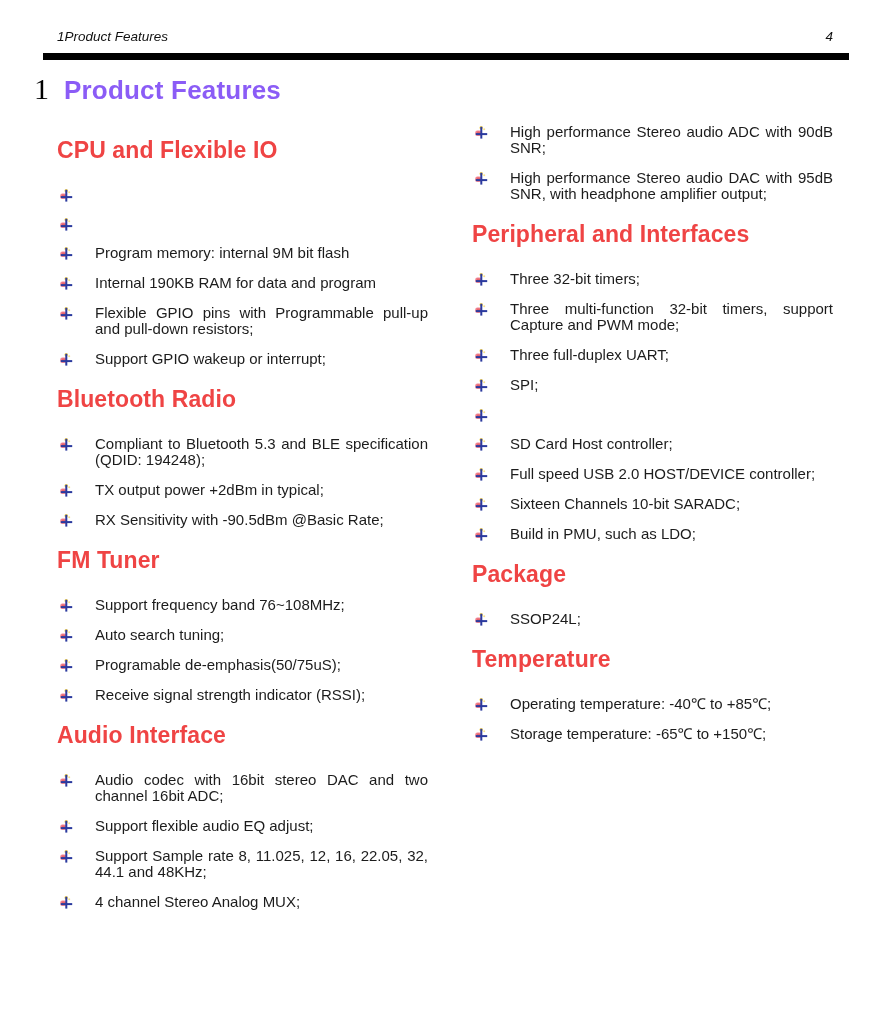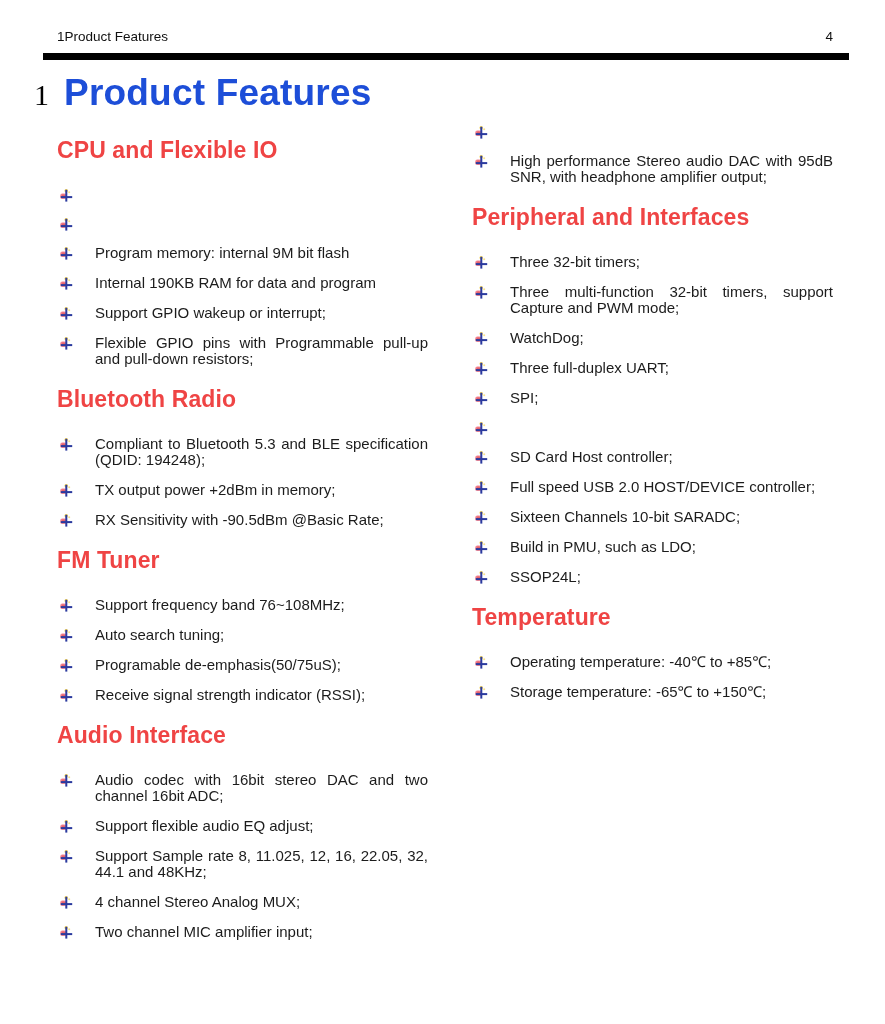--- a/index.html
+++ b/index.html
@@ -10,39 +10,39 @@
     color: #1c1c1c;
     position: relative;
     overflow: hidden;
   }
   .page { position: absolute; inset: 0; background: #ffffff; }
 
   
   .running-header {
     position: absolute; top: 29px; left: 57px; right: 52px;
     display: flex; justify-content: space-between; align-items: flex-start;
-    font-size: 13.5px; color: #111;
+    font-size: 13.5px; color: #111; font-style: italic;
   }
   .header-rule {
     position: absolute; top: 53px; left: 43px; right: 36px;
     height: 7px; background: #000;
   }
 
   
   .chapter-title {
     position: absolute; top: 72px; left: 34px;
     display: flex; align-items: baseline; white-space: nowrap;
   }
   .chapter-number {
     font-family: "Liberation Serif", serif;
     font-size: 30px; font-weight: 400; color: #000;
     margin-right: 15px;
   }
   .chapter-text {
-    font-size: 37px; font-weight: 700; color: #1d4ed8;
+    font-size: 26px; font-weight: 700; color: #8b5cf6;
     letter-spacing: 0.2px;
   }
 
   
   .columns {
     position: absolute; top: 118px; left: 57px; right: 52px;
     display: flex;
   }
   .col { display: block; }
   .col-left  { width: 371px; margin-right: 44px; }
@@ -138,33 +138,33 @@
           </li>
           <li class="feature-item">
             <svg class="bullet-icon" viewBox="0 0 13 13" xmlns="http://www.w3.org/2000/svg">
     <circle cx="6.2" cy="1.8" r="1.7" fill="#f5cf3a" opacity="0.95"></circle>
     <circle cx="9.2" cy="3.2" r="1.0" fill="#f5cf3a" opacity="0.6"></circle>
     <rect x="0.2" y="4.6" width="6.4" height="5.4" rx="2.2" fill="#f0808e" opacity="0.95"></rect>
     <rect x="1.6" y="5.6" width="3.6" height="3.2" rx="1.4" fill="#e55a60" opacity="0.8"></rect>
     <rect x="5.3" y="0.8" width="2.0" height="11.8" fill="#2b3a9e"></rect>
     <rect x="0.8" y="7.1" width="11.4" height="2.0" fill="#2b3a9e"></rect>
   </svg>
+            <span class="item-text">Flexible GPIO pins with Programmable pull-up and pull-down resistors;</span>
+          </li>
+          <li class="feature-item">
+            <svg class="bullet-icon" viewBox="0 0 13 13" xmlns="http://www.w3.org/2000/svg">
+    <circle cx="6.2" cy="1.8" r="1.7" fill="#f5cf3a" opacity="0.95"></circle>
+    <circle cx="9.2" cy="3.2" r="1.0" fill="#f5cf3a" opacity="0.6"></circle>
+    <rect x="0.2" y="4.6" width="6.4" height="5.4" rx="2.2" fill="#f0808e" opacity="0.95"></rect>
+    <rect x="1.6" y="5.6" width="3.6" height="3.2" rx="1.4" fill="#e55a60" opacity="0.8"></rect>
+    <rect x="5.3" y="0.8" width="2.0" height="11.8" fill="#2b3a9e"></rect>
+    <rect x="0.8" y="7.1" width="11.4" height="2.0" fill="#2b3a9e"></rect>
+  </svg>
             <span class="item-text">Support GPIO wakeup or interrupt;</span>
           </li>
-          <li class="feature-item">
-            <svg class="bullet-icon" viewBox="0 0 13 13" xmlns="http://www.w3.org/2000/svg">
-    <circle cx="6.2" cy="1.8" r="1.7" fill="#f5cf3a" opacity="0.95"></circle>
-    <circle cx="9.2" cy="3.2" r="1.0" fill="#f5cf3a" opacity="0.6"></circle>
-    <rect x="0.2" y="4.6" width="6.4" height="5.4" rx="2.2" fill="#f0808e" opacity="0.95"></rect>
-    <rect x="1.6" y="5.6" width="3.6" height="3.2" rx="1.4" fill="#e55a60" opacity="0.8"></rect>
-    <rect x="5.3" y="0.8" width="2.0" height="11.8" fill="#2b3a9e"></rect>
-    <rect x="0.8" y="7.1" width="11.4" height="2.0" fill="#2b3a9e"></rect>
-  </svg>
-            <span class="item-text">Flexible GPIO pins with Programmable pull-up and pull-down resistors;</span>
-          </li>
         </ul>
         <h2 class="section-heading">Bluetooth Radio</h2>
         <ul class="feature-list">
           <li class="feature-item">
             <svg class="bullet-icon" viewBox="0 0 13 13" xmlns="http://www.w3.org/2000/svg">
     <circle cx="6.2" cy="1.8" r="1.7" fill="#f5cf3a" opacity="0.95"></circle>
     <circle cx="9.2" cy="3.2" r="1.0" fill="#f5cf3a" opacity="0.6"></circle>
     <rect x="0.2" y="4.6" width="6.4" height="5.4" rx="2.2" fill="#f0808e" opacity="0.95"></rect>
     <rect x="1.6" y="5.6" width="3.6" height="3.2" rx="1.4" fill="#e55a60" opacity="0.8"></rect>
     <rect x="5.3" y="0.8" width="2.0" height="11.8" fill="#2b3a9e"></rect>
@@ -174,21 +174,21 @@
           </li>
           <li class="feature-item">
             <svg class="bullet-icon" viewBox="0 0 13 13" xmlns="http://www.w3.org/2000/svg">
     <circle cx="6.2" cy="1.8" r="1.7" fill="#f5cf3a" opacity="0.95"></circle>
     <circle cx="9.2" cy="3.2" r="1.0" fill="#f5cf3a" opacity="0.6"></circle>
     <rect x="0.2" y="4.6" width="6.4" height="5.4" rx="2.2" fill="#f0808e" opacity="0.95"></rect>
     <rect x="1.6" y="5.6" width="3.6" height="3.2" rx="1.4" fill="#e55a60" opacity="0.8"></rect>
     <rect x="5.3" y="0.8" width="2.0" height="11.8" fill="#2b3a9e"></rect>
     <rect x="0.8" y="7.1" width="11.4" height="2.0" fill="#2b3a9e"></rect>
   </svg>
-            <span class="item-text">TX output power +2dBm in memory;</span>
+            <span class="item-text">TX output power +2dBm in typical;</span>
           </li>
           <li class="feature-item">
             <svg class="bullet-icon" viewBox="0 0 13 13" xmlns="http://www.w3.org/2000/svg">
     <circle cx="6.2" cy="1.8" r="1.7" fill="#f5cf3a" opacity="0.95"></circle>
     <circle cx="9.2" cy="3.2" r="1.0" fill="#f5cf3a" opacity="0.6"></circle>
     <rect x="0.2" y="4.6" width="6.4" height="5.4" rx="2.2" fill="#f0808e" opacity="0.95"></rect>
     <rect x="1.6" y="5.6" width="3.6" height="3.2" rx="1.4" fill="#e55a60" opacity="0.8"></rect>
     <rect x="5.3" y="0.8" width="2.0" height="11.8" fill="#2b3a9e"></rect>
     <rect x="0.8" y="7.1" width="11.4" height="2.0" fill="#2b3a9e"></rect>
   </svg>
@@ -280,45 +280,35 @@
           <li class="feature-item">
             <svg class="bullet-icon" viewBox="0 0 13 13" xmlns="http://www.w3.org/2000/svg">
     <circle cx="6.2" cy="1.8" r="1.7" fill="#f5cf3a" opacity="0.95"></circle>
     <circle cx="9.2" cy="3.2" r="1.0" fill="#f5cf3a" opacity="0.6"></circle>
     <rect x="0.2" y="4.6" width="6.4" height="5.4" rx="2.2" fill="#f0808e" opacity="0.95"></rect>
     <rect x="1.6" y="5.6" width="3.6" height="3.2" rx="1.4" fill="#e55a60" opacity="0.8"></rect>
     <rect x="5.3" y="0.8" width="2.0" height="11.8" fill="#2b3a9e"></rect>
     <rect x="0.8" y="7.1" width="11.4" height="2.0" fill="#2b3a9e"></rect>
   </svg>
             <span class="item-text">4 channel Stereo Analog MUX;</span>
-          </li>
-          <li class="feature-item">
-            <svg class="bullet-icon" viewBox="0 0 13 13" xmlns="http://www.w3.org/2000/svg">
-    <circle cx="6.2" cy="1.8" r="1.7" fill="#f5cf3a" opacity="0.95"></circle>
-    <circle cx="9.2" cy="3.2" r="1.0" fill="#f5cf3a" opacity="0.6"></circle>
-    <rect x="0.2" y="4.6" width="6.4" height="5.4" rx="2.2" fill="#f0808e" opacity="0.95"></rect>
-    <rect x="1.6" y="5.6" width="3.6" height="3.2" rx="1.4" fill="#e55a60" opacity="0.8"></rect>
-    <rect x="5.3" y="0.8" width="2.0" height="11.8" fill="#2b3a9e"></rect>
-    <rect x="0.8" y="7.1" width="11.4" height="2.0" fill="#2b3a9e"></rect>
-  </svg>
-            <span class="item-text">Two channel MIC amplifier input;</span>
           </li>
         </ul>
       </div>
     <div class="col col-right">
         <ul class="feature-list first-continuation">
           <li class="feature-item">
             <svg class="bullet-icon" viewBox="0 0 13 13" xmlns="http://www.w3.org/2000/svg">
     <circle cx="6.2" cy="1.8" r="1.7" fill="#f5cf3a" opacity="0.95"></circle>
     <circle cx="9.2" cy="3.2" r="1.0" fill="#f5cf3a" opacity="0.6"></circle>
     <rect x="0.2" y="4.6" width="6.4" height="5.4" rx="2.2" fill="#f0808e" opacity="0.95"></rect>
     <rect x="1.6" y="5.6" width="3.6" height="3.2" rx="1.4" fill="#e55a60" opacity="0.8"></rect>
     <rect x="5.3" y="0.8" width="2.0" height="11.8" fill="#2b3a9e"></rect>
     <rect x="0.8" y="7.1" width="11.4" height="2.0" fill="#2b3a9e"></rect>
   </svg>
+            <span class="item-text">High performance Stereo audio ADC with 90dB SNR;</span>
           </li>
           <li class="feature-item">
             <svg class="bullet-icon" viewBox="0 0 13 13" xmlns="http://www.w3.org/2000/svg">
     <circle cx="6.2" cy="1.8" r="1.7" fill="#f5cf3a" opacity="0.95"></circle>
     <circle cx="9.2" cy="3.2" r="1.0" fill="#f5cf3a" opacity="0.6"></circle>
     <rect x="0.2" y="4.6" width="6.4" height="5.4" rx="2.2" fill="#f0808e" opacity="0.95"></rect>
     <rect x="1.6" y="5.6" width="3.6" height="3.2" rx="1.4" fill="#e55a60" opacity="0.8"></rect>
     <rect x="5.3" y="0.8" width="2.0" height="11.8" fill="#2b3a9e"></rect>
     <rect x="0.8" y="7.1" width="11.4" height="2.0" fill="#2b3a9e"></rect>
   </svg>
@@ -351,31 +341,20 @@
           </li>
           <li class="feature-item">
             <svg class="bullet-icon" viewBox="0 0 13 13" xmlns="http://www.w3.org/2000/svg">
     <circle cx="6.2" cy="1.8" r="1.7" fill="#f5cf3a" opacity="0.95"></circle>
     <circle cx="9.2" cy="3.2" r="1.0" fill="#f5cf3a" opacity="0.6"></circle>
     <rect x="0.2" y="4.6" width="6.4" height="5.4" rx="2.2" fill="#f0808e" opacity="0.95"></rect>
     <rect x="1.6" y="5.6" width="3.6" height="3.2" rx="1.4" fill="#e55a60" opacity="0.8"></rect>
     <rect x="5.3" y="0.8" width="2.0" height="11.8" fill="#2b3a9e"></rect>
     <rect x="0.8" y="7.1" width="11.4" height="2.0" fill="#2b3a9e"></rect>
   </svg>
-            <span class="item-text">WatchDog;</span>
-          </li>
-          <li class="feature-item">
-            <svg class="bullet-icon" viewBox="0 0 13 13" xmlns="http://www.w3.org/2000/svg">
-    <circle cx="6.2" cy="1.8" r="1.7" fill="#f5cf3a" opacity="0.95"></circle>
-    <circle cx="9.2" cy="3.2" r="1.0" fill="#f5cf3a" opacity="0.6"></circle>
-    <rect x="0.2" y="4.6" width="6.4" height="5.4" rx="2.2" fill="#f0808e" opacity="0.95"></rect>
-    <rect x="1.6" y="5.6" width="3.6" height="3.2" rx="1.4" fill="#e55a60" opacity="0.8"></rect>
-    <rect x="5.3" y="0.8" width="2.0" height="11.8" fill="#2b3a9e"></rect>
-    <rect x="0.8" y="7.1" width="11.4" height="2.0" fill="#2b3a9e"></rect>
-  </svg>
             <span class="item-text">Three full-duplex UART;</span>
           </li>
           <li class="feature-item">
             <svg class="bullet-icon" viewBox="0 0 13 13" xmlns="http://www.w3.org/2000/svg">
     <circle cx="6.2" cy="1.8" r="1.7" fill="#f5cf3a" opacity="0.95"></circle>
     <circle cx="9.2" cy="3.2" r="1.0" fill="#f5cf3a" opacity="0.6"></circle>
     <rect x="0.2" y="4.6" width="6.4" height="5.4" rx="2.2" fill="#f0808e" opacity="0.95"></rect>
     <rect x="1.6" y="5.6" width="3.6" height="3.2" rx="1.4" fill="#e55a60" opacity="0.8"></rect>
     <rect x="5.3" y="0.8" width="2.0" height="11.8" fill="#2b3a9e"></rect>
     <rect x="0.8" y="7.1" width="11.4" height="2.0" fill="#2b3a9e"></rect>
@@ -430,20 +409,21 @@
     <circle cx="6.2" cy="1.8" r="1.7" fill="#f5cf3a" opacity="0.95"></circle>
     <circle cx="9.2" cy="3.2" r="1.0" fill="#f5cf3a" opacity="0.6"></circle>
     <rect x="0.2" y="4.6" width="6.4" height="5.4" rx="2.2" fill="#f0808e" opacity="0.95"></rect>
     <rect x="1.6" y="5.6" width="3.6" height="3.2" rx="1.4" fill="#e55a60" opacity="0.8"></rect>
     <rect x="5.3" y="0.8" width="2.0" height="11.8" fill="#2b3a9e"></rect>
     <rect x="0.8" y="7.1" width="11.4" height="2.0" fill="#2b3a9e"></rect>
   </svg>
             <span class="item-text">Build in PMU, such as LDO;</span>
           </li>
         </ul>
+        <h2 class="section-heading">Package</h2>
         <ul class="feature-list">
           <li class="feature-item">
             <svg class="bullet-icon" viewBox="0 0 13 13" xmlns="http://www.w3.org/2000/svg">
     <circle cx="6.2" cy="1.8" r="1.7" fill="#f5cf3a" opacity="0.95"></circle>
     <circle cx="9.2" cy="3.2" r="1.0" fill="#f5cf3a" opacity="0.6"></circle>
     <rect x="0.2" y="4.6" width="6.4" height="5.4" rx="2.2" fill="#f0808e" opacity="0.95"></rect>
     <rect x="1.6" y="5.6" width="3.6" height="3.2" rx="1.4" fill="#e55a60" opacity="0.8"></rect>
     <rect x="5.3" y="0.8" width="2.0" height="11.8" fill="#2b3a9e"></rect>
     <rect x="0.8" y="7.1" width="11.4" height="2.0" fill="#2b3a9e"></rect>
   </svg>

